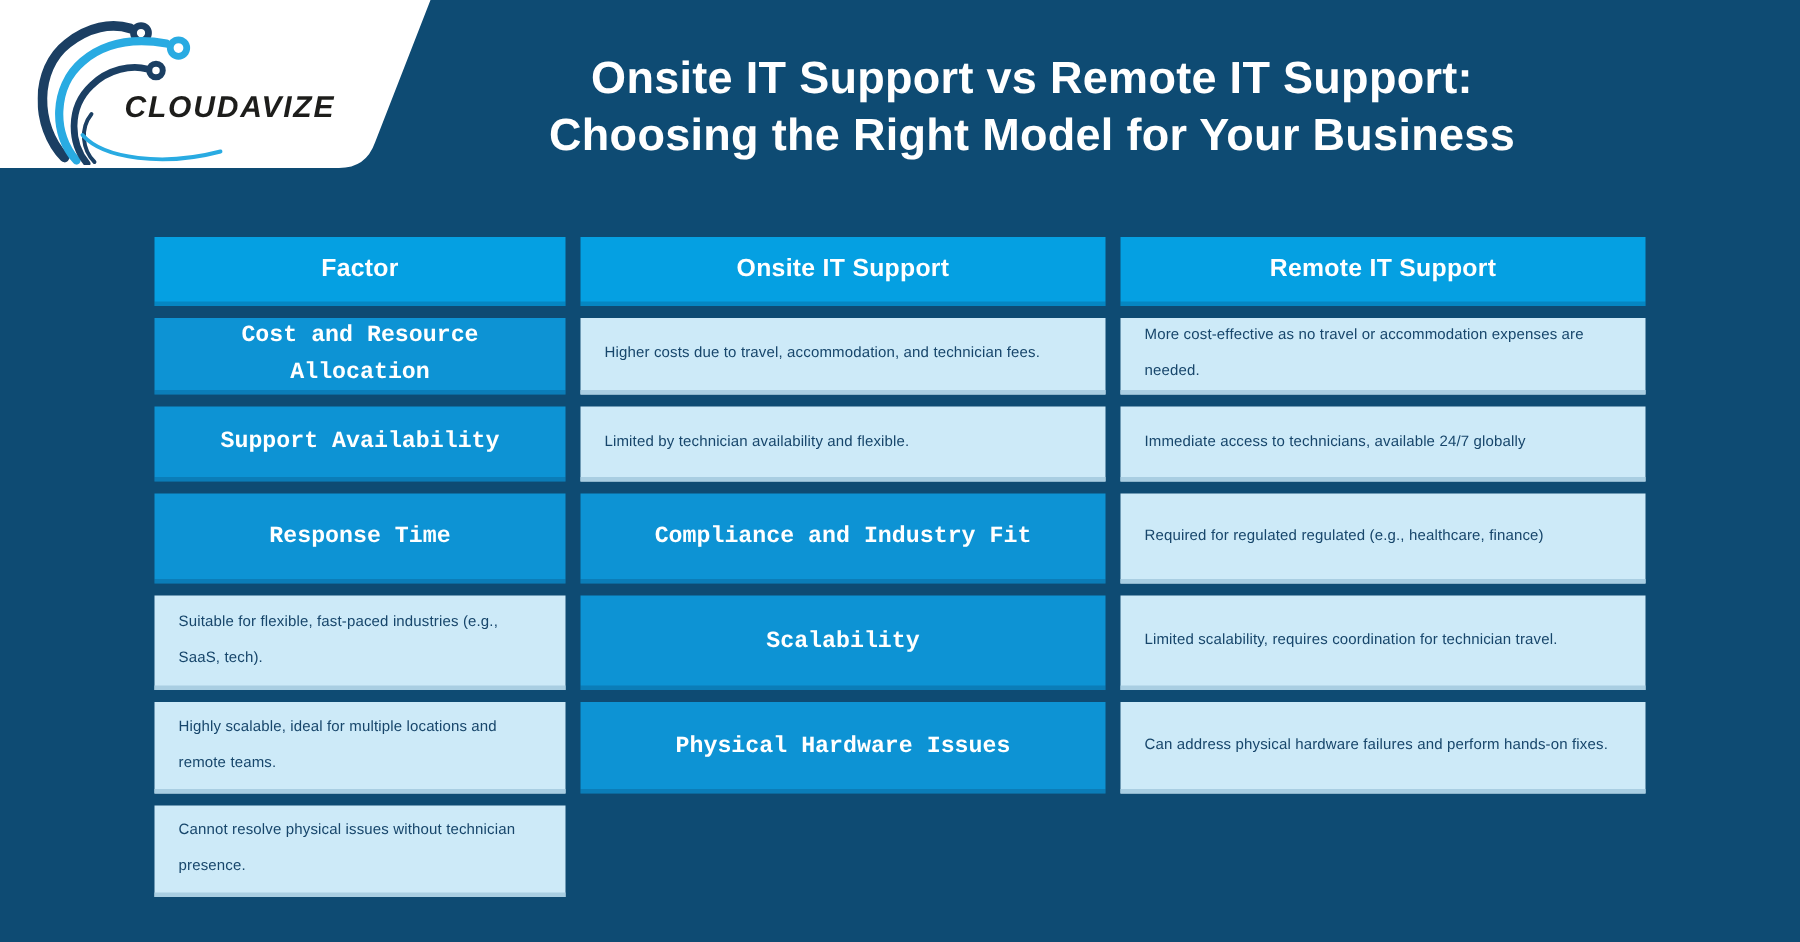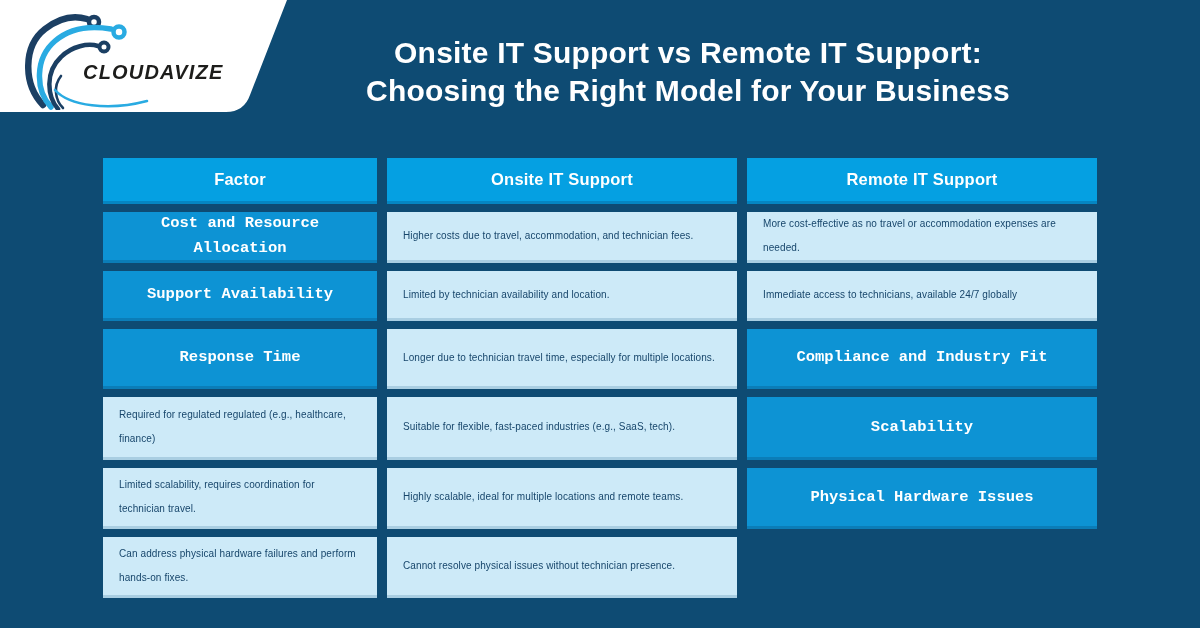--- a/index.html
+++ b/index.html
@@ -91,25 +91,24 @@
 
   <div class="hcell">Factor</div>
   <div class="hcell">Onsite IT Support</div>
   <div class="hcell">Remote IT Support</div>
 
   <div class="fcell">Cost and Resource Allocation</div>
   <div class="dcell">Higher costs due to travel, accommodation, and technician fees.</div>
   <div class="dcell">More cost-effective as no travel or accommodation expenses are needed.</div>
 
   <div class="fcell">Support Availability</div>
-  <div class="dcell">Limited by technician availability and location.</div>
+  <div class="dcell">Limited by technician availability and flexible.</div>
   <div class="dcell">Immediate access to technicians, available 24/7 globally</div>
 
   <div class="fcell">Response Time</div>
-  <div class="dcell">Longer due to technician travel time, especially for multiple locations.</div>
 
   <div class="fcell">Compliance and Industry Fit</div>
   <div class="dcell">Required for regulated regulated (e.g., healthcare, finance)</div>
   <div class="dcell">Suitable for flexible, fast-paced industries (e.g., SaaS, tech).</div>
 
   <div class="fcell">Scalability</div>
   <div class="dcell">Limited scalability, requires coordination for technician travel.</div>
   <div class="dcell">Highly scalable, ideal for multiple locations and remote teams.</div>
 
   <div class="fcell">Physical Hardware Issues</div>

